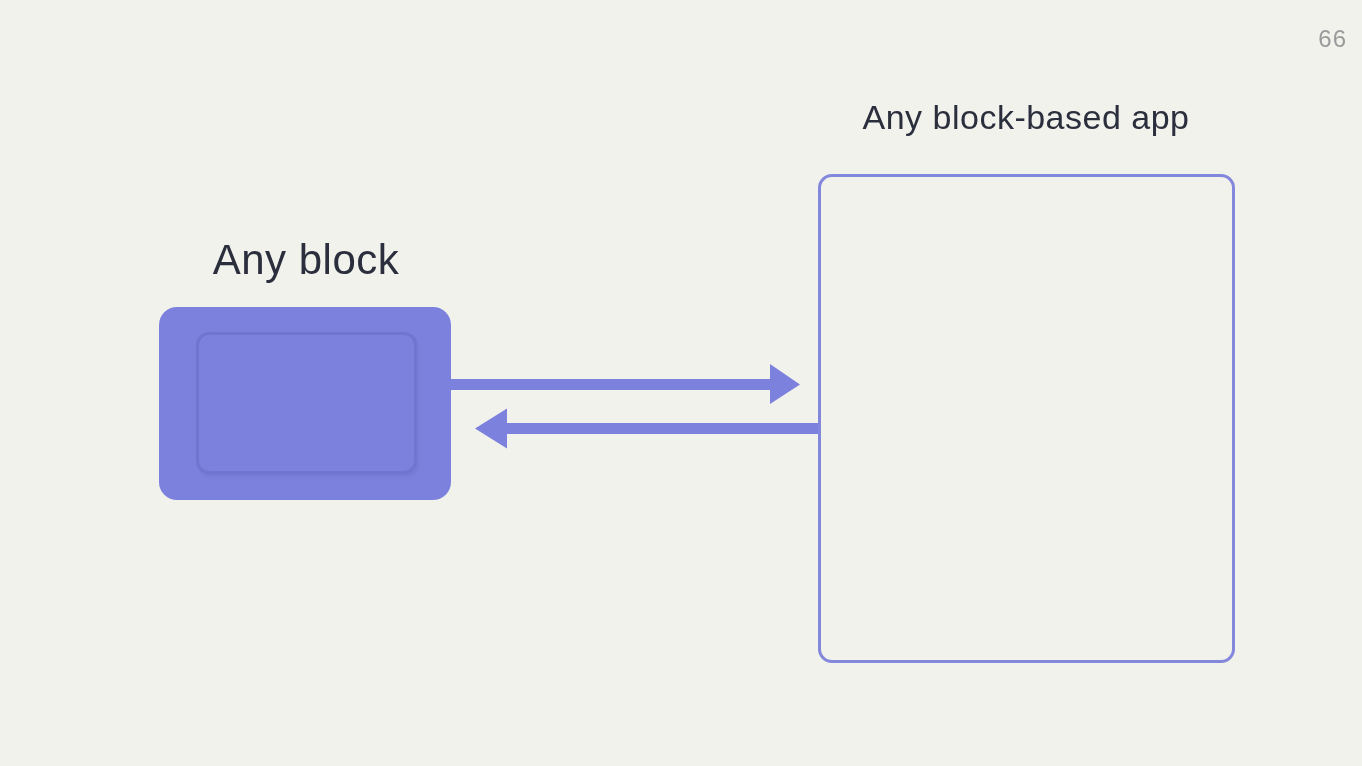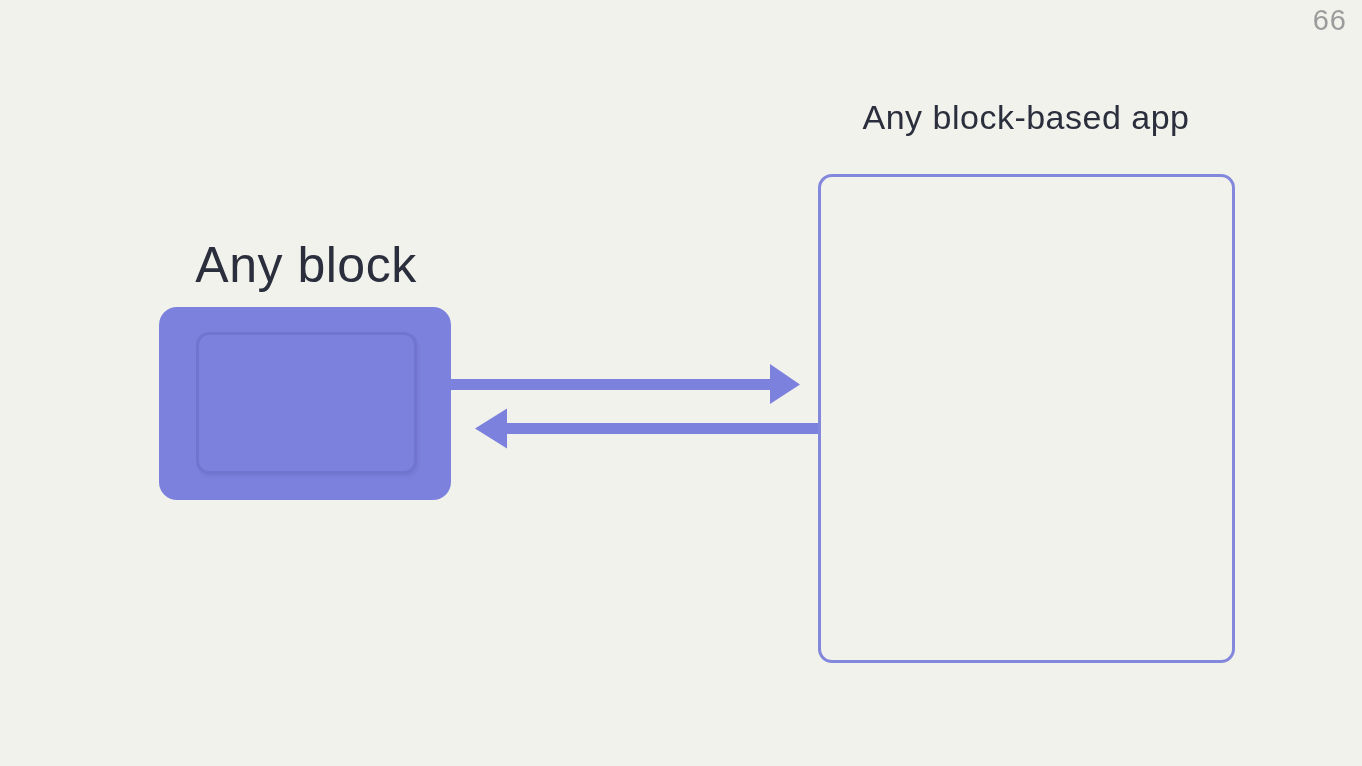--- a/index.html
+++ b/index.html
@@ -15,43 +15,43 @@
     height: 766px;
     overflow: hidden;
     font-family: "Liberation Sans", sans-serif;
   }
   body {
     position: relative;
     background: var(--color-background);
   }
   .page-number {
     position: absolute;
-    top: 4px;
+    top: 25px;
     right: 15px;
-    font-size: 29px;
+    font-size: 24px;
     color: var(--color-page_number);
     letter-spacing: 1px;
   }
   .app-title {
     position: absolute;
     left: 1026px;
     top: 98px;
     transform: translateX(-50%);
     white-space: nowrap;
     font-size: 34px;
     color: var(--color-text);
     letter-spacing: 0.5px;
   }
   .block-title {
     position: absolute;
     left: 306px;
     top: 236px;
     transform: translateX(-50%);
     white-space: nowrap;
-    font-size: 50px;
+    font-size: 42px;
     color: var(--color-text);
     letter-spacing: 0.5px;
   }
   .app-rect {
     position: absolute;
     left: 818px;
     top: 174px;
     width: 417px;
     height: 489px;
     border: 3px solid var(--color-app_border);

